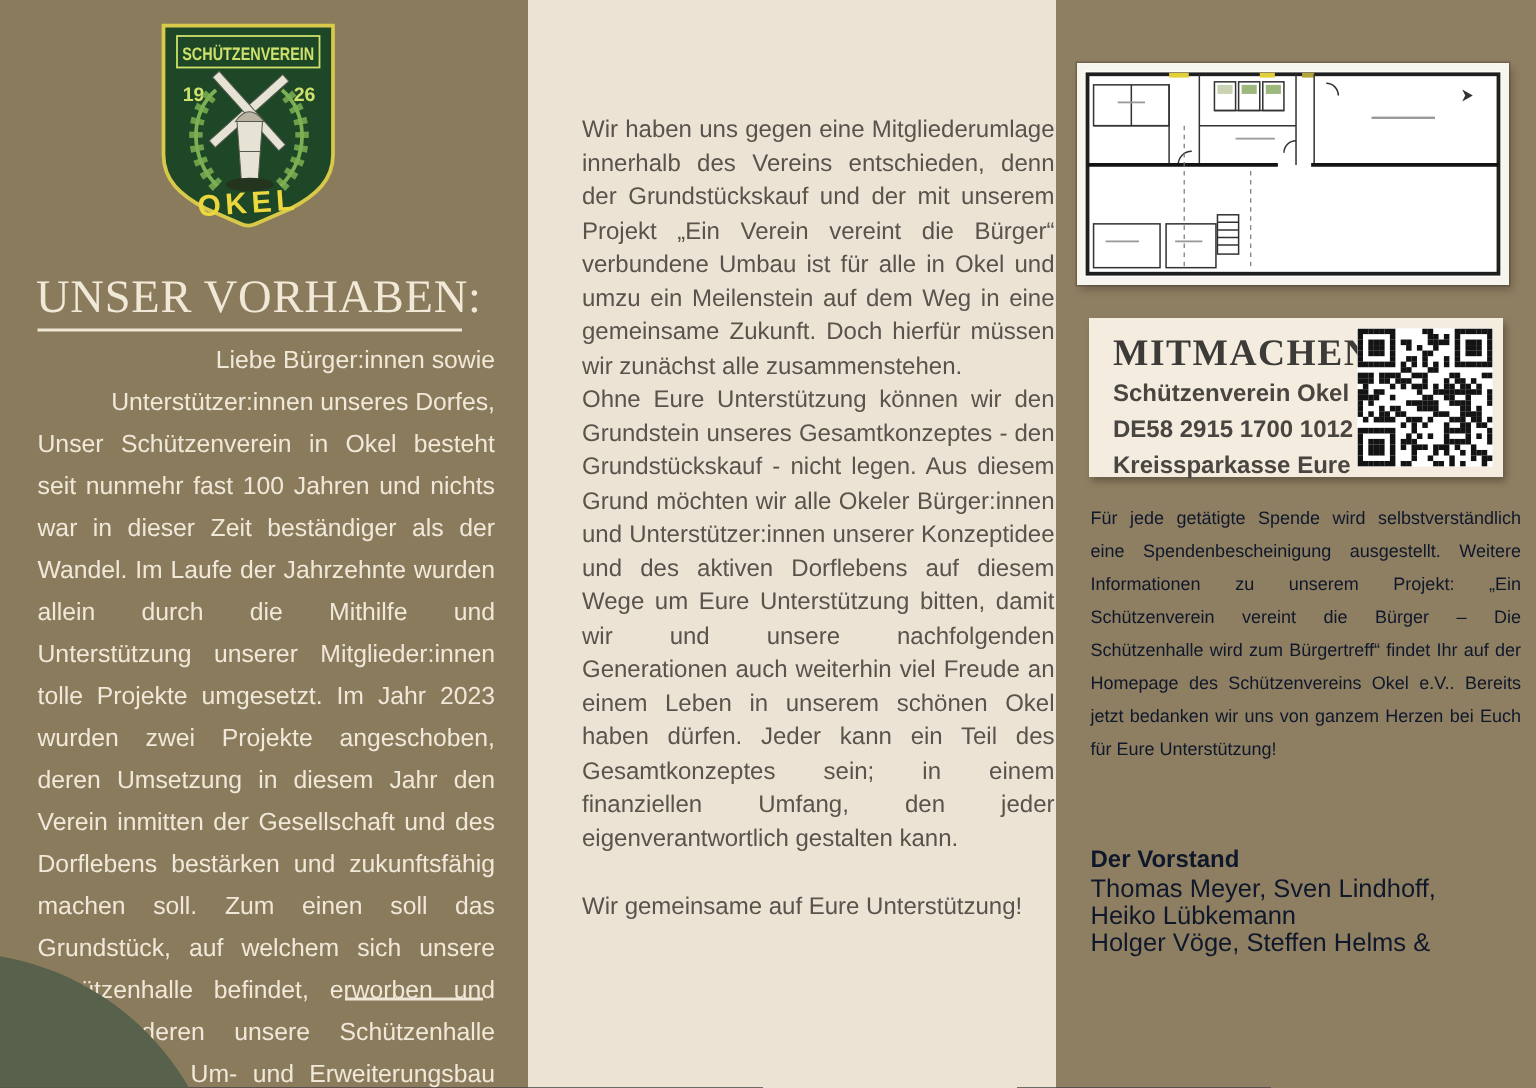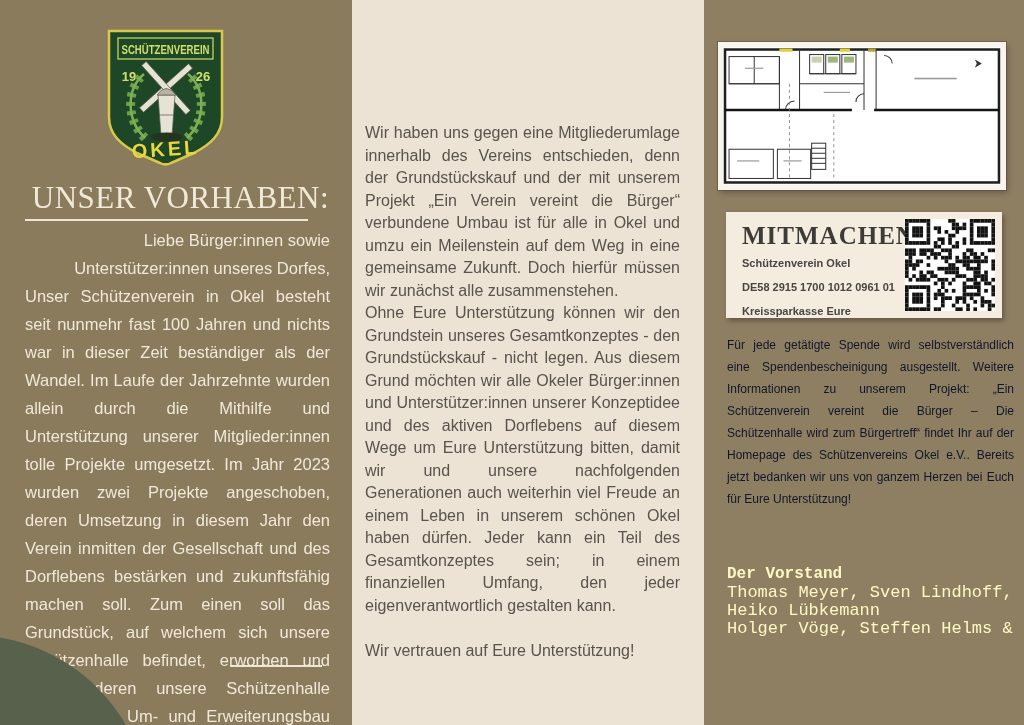--- a/index.html
+++ b/index.html
@@ -7,44 +7,44 @@
   .page {
     position:relative; width:1024px; height:725px; overflow:hidden;
     font-family:"Liberation Sans", sans-serif;
   }
   .panel { position:absolute; top:0; height:725px; }
   .panel-left  { left:0;    width:352px; background:#8b7b5d; }
   .panel-mid   { left:352px; width:352px; background:#ece3d5; }
   .panel-right { left:704px; width:320px; background:#8f7f62; }
 
   
-  .badge { position:absolute; left:103px; top:27px; width:125px; height:141px; }
+  .badge { position:absolute; left:103px; top:13px; width:125px; height:141px; }
   .headline {
     position:absolute; left:24px; top:180px; width:305px;
     font-family:"Liberation Serif", serif; font-size:31px; font-weight:400;
-    color:#f1e9d8; letter-spacing:.5px; white-space:nowrap;text-align:right;
+    color:#f1e9d8; letter-spacing:.5px; white-space:nowrap;
   }
   .headline-rule { position:absolute; left:25px; top:219px; width:283px; height:2px; background:#efe7d6; }
   .left-text {
     position:absolute; left:25px; top:226px; width:305px;
     color:#f0e9da; font-size:16.5px; line-height:28px;
     text-align:justify; hyphens:auto;
   }
   .left-text .no-justify { text-align:right; }
   .small-rule { position:absolute; left:230px; top:665px; width:92px; height:2px; background:#efe7d6; }
   .deco-circle {
     position:absolute; left:-210px; top:635px; width:360px; height:360px;
     border-radius:50%; background:#57614b;
   }
 
   
   .mid-text {
-    position:absolute; left:13px; top:76px; width:315px;
+    position:absolute; left:36px; top:76px; width:315px;
     color:#59534b; font-size:16px; line-height:22.5px;
-    text-align:justify; hyphens:auto;margin-top:46px;
+    text-align:justify; hyphens:auto;
   }
   .mid-text p { margin:0; }
   .mid-closing { margin-top:23px !important; text-align:left; }
 
   
   .plan-frame {
     position:absolute; left:14px; top:42px; width:288px; height:148px;
     background:#f8f5ee; padding:5px;
     box-shadow:0 0 0 1px rgba(60,55,40,.35), 2px 3px 6px rgba(0,0,0,.25);
   }
@@ -52,29 +52,29 @@
 
   .mitmachen-card {
     position:absolute; left:22px; top:212px; width:276px; height:106px;
     background:#f3ecdf; box-shadow:2px 3px 5px rgba(0,0,0,.3);
     padding:9px 10px 8px 16px;
   }
   .card-title {
     font-family:"Liberation Serif", serif; font-weight:700;
     font-size:25px; color:#3d3b38; letter-spacing:1px; line-height:30px;
   }
-  .card-line { font-size:11px; font-weight:700; color:#494540; line-height:24px; white-space:nowrap; }
+  .card-line { font-size:16px; font-weight:700; color:#494540; line-height:24px; white-space:nowrap; }
   .qr { position:absolute; right:7px; top:7px; width:90px; height:92px; background:#fff; }
 
   .donation-text {
     position:absolute; left:23px; top:334px; width:287px;
     color:#0f172a; font-size:12px; line-height:22px;
     text-align:justify; hyphens:auto;
   }
-  .board { position:absolute; left:23px; top:564px; width:287px; color:#fef9c3;font-family:Liberation Mono, monospace; }
+  .board { position:absolute; left:23px; top:564px; width:287px; color:#0f172a; }
   .board-heading { font-size:16px; font-weight:700; line-height:20px; }
   .board-names { font-size:17px; line-height:18px; }
 </style>
 </head>
 <body>
 
 <div class="page">
 
   <div class="panel panel-left">
 
@@ -121,21 +121,21 @@
     </div>
 
     <div class="small-rule"></div>
     <div class="deco-circle"></div>
   </div>
 
   <div class="panel panel-mid">
     <div class="mid-text">
       <p>Wir haben uns gegen eine Mitgliederumlage innerhalb des Vereins entschieden, denn der Grundstückskauf und der mit unserem Projekt „Ein Verein vereint die Bürger“ verbundene Umbau ist für alle in Okel und umzu ein Meilenstein auf dem Weg in eine gemeinsame Zukunft. Doch hierfür müssen wir zunächst alle zusammenstehen.</p>
       <p>Ohne Eure Unterstützung können wir den Grundstein unseres Gesamtkonzeptes - den Grundstückskauf - nicht legen. Aus diesem Grund möchten wir alle Okeler Bürger:innen und Unterstützer:innen unserer Konzeptidee und des aktiven Dorflebens auf diesem Wege um Eure Unterstützung bitten, damit wir und unsere nachfolgenden Generationen auch weiterhin viel Freude an einem Leben in unserem schönen Okel haben dürfen. Jeder kann ein Teil des Gesamtkonzeptes sein; in einem finanziellen Umfang, den jeder eigenverantwortlich gestalten kann.</p>
-      <p class="mid-closing">Wir vertrauen auf Eure Unterstützung!</p>
+      <p class="mid-closing">Wir gemeinsame auf Eure Unterstützung!</p>
     </div>
   </div>
 
   <div class="panel panel-right">
 
     <div class="plan-frame">
       <svg viewBox="0 0 276 136">
         <rect x="0" y="0" width="276" height="136" fill="#ffffff"></rect>
         <rect x="2" y="2" width="272" height="132" fill="#ffffff" stroke="#1f1f1f" stroke-width="2.5"></rect>
 

